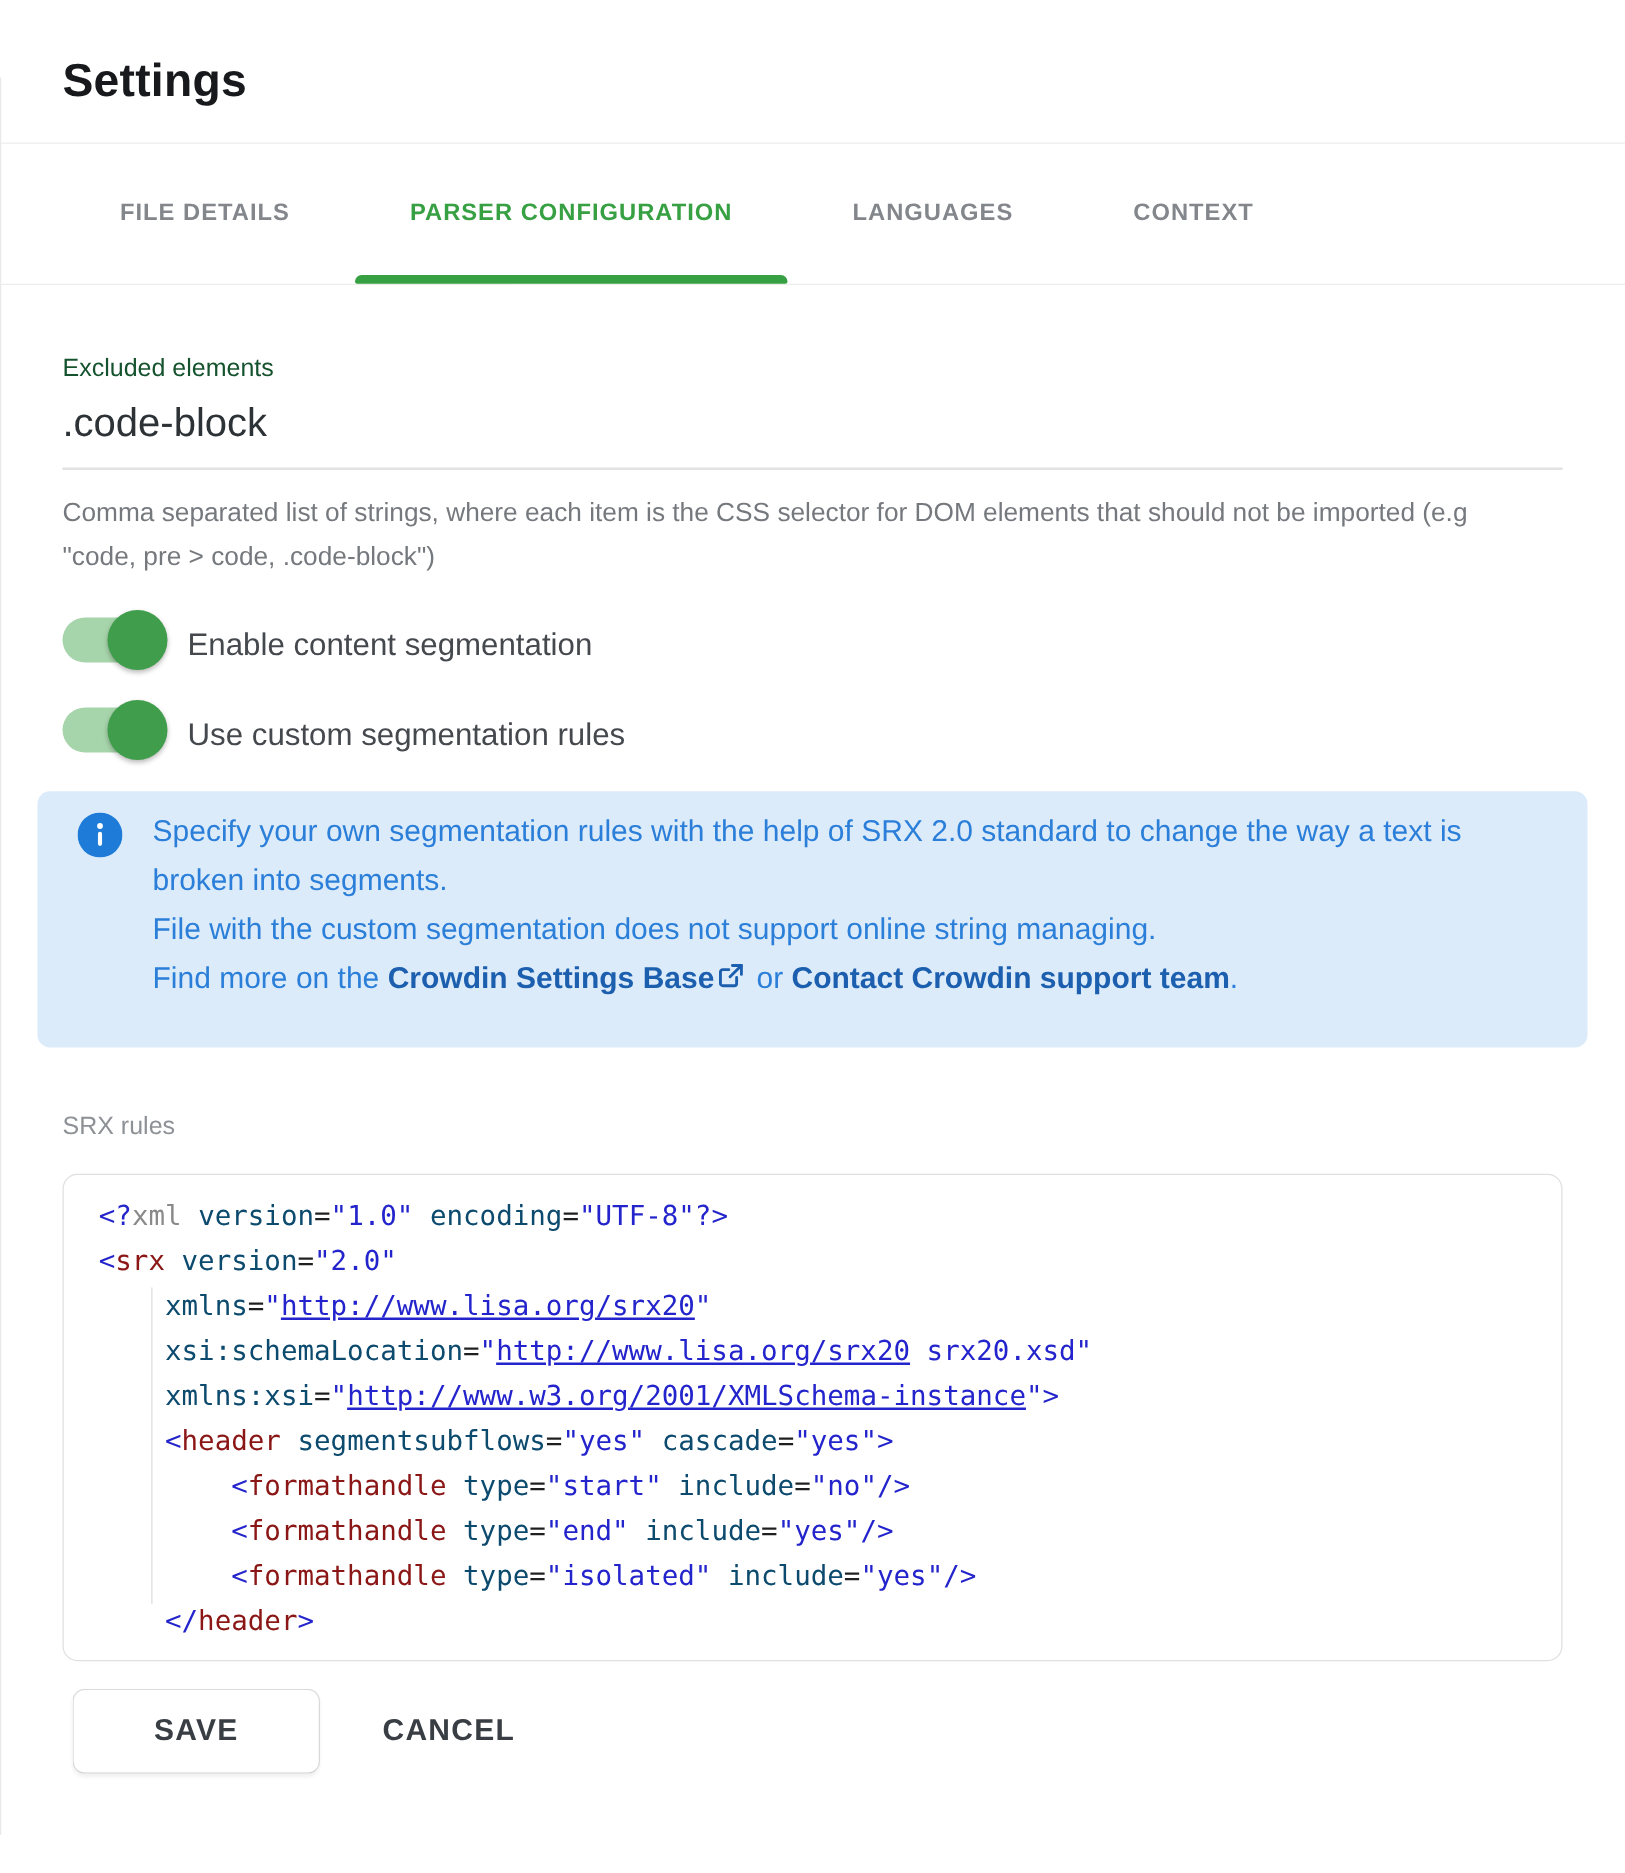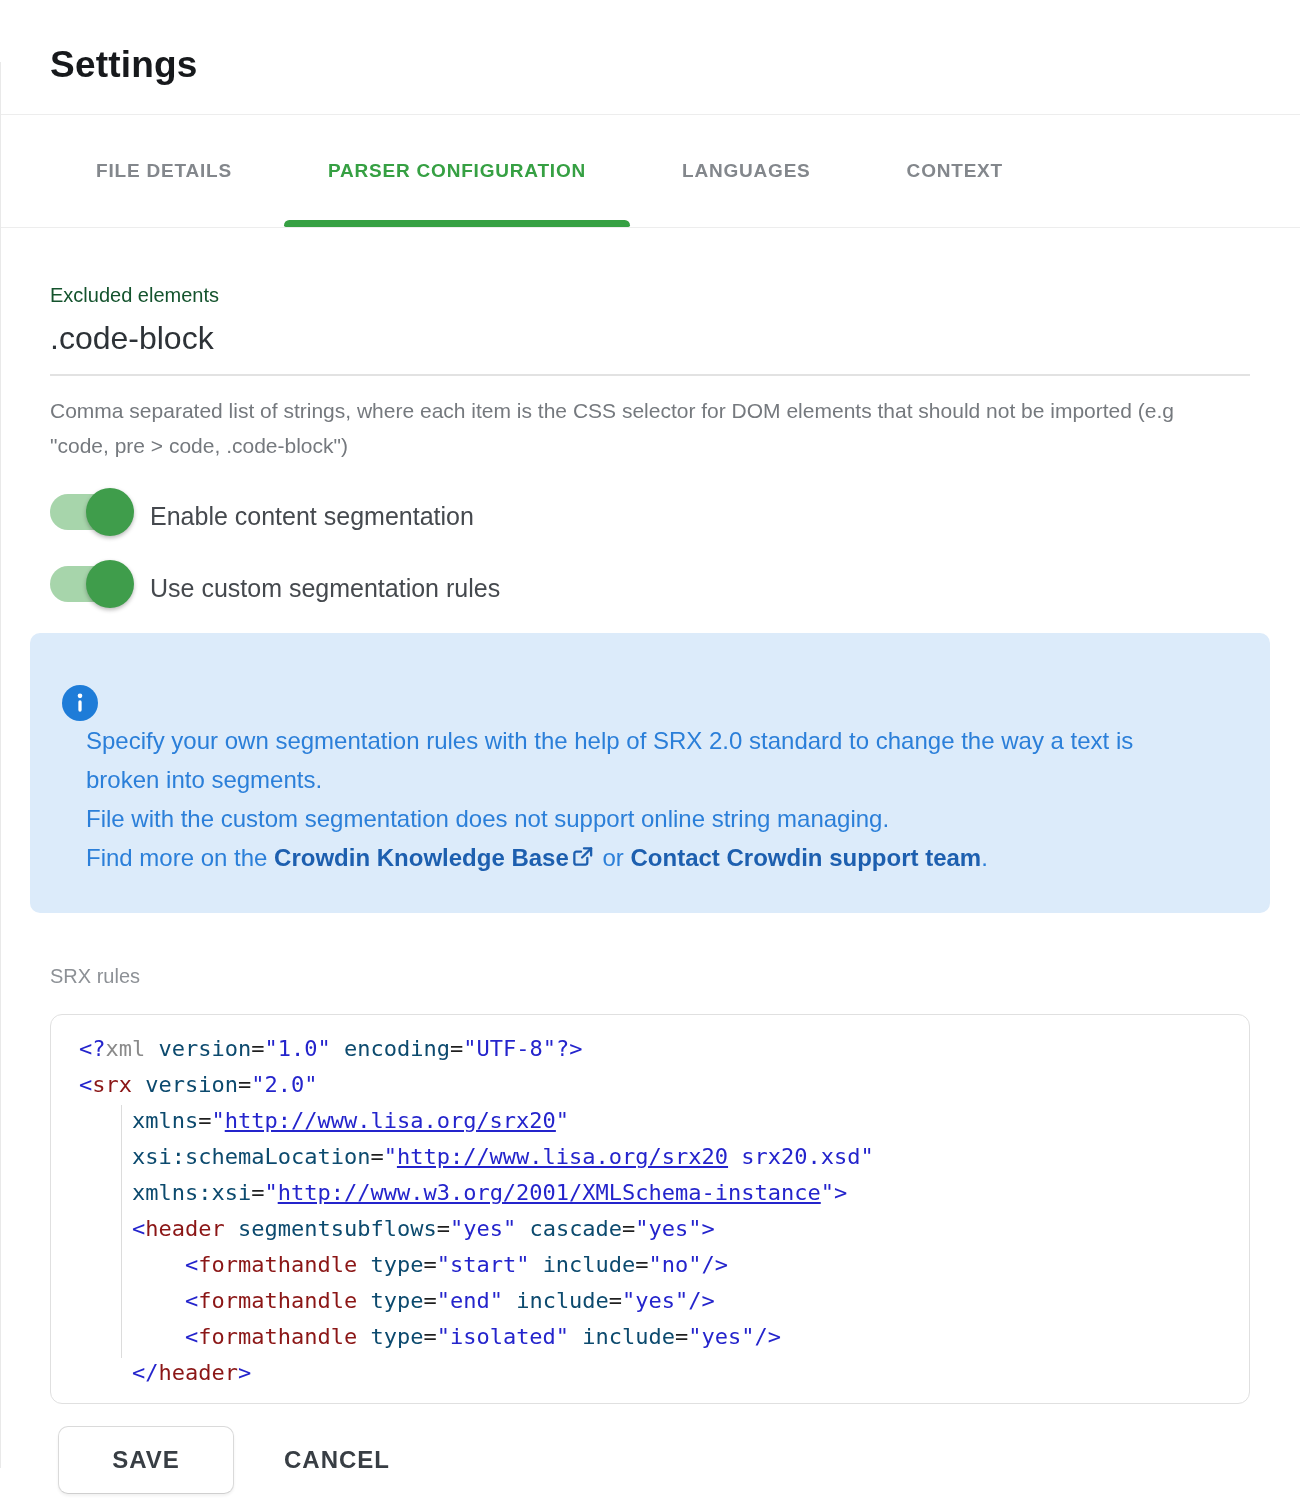--- a/index.html
+++ b/index.html
@@ -29,21 +29,21 @@
 
   .toggle-row { display:flex; align-items:flex-end; margin-top:34px; }
   .toggle-row.first { margin-top:30px; }
   .switch { position:relative; width:78px; height:38px; flex:0 0 78px; cursor:pointer; }
   .switch .track { position:absolute; left:0; top:1px; width:76px; height:36px; border-radius:19px; background:#a7d5ab; }
   .switch .thumb { position:absolute; right:-6px; top:-5px; width:48px; height:48px; border-radius:50%;
                    background:#3f9d4b; box-shadow:0 2px 4px rgba(0,0,0,.28); }
   .toggle-label { margin-left:22px; font-size:25px; color:#45494e; }
 
   
-  .info { margin:30px -20px 0 -20px; background:#dcebfa; border-radius:10px; padding:48px 40px 36px 32px; display:flex;flex-direction:column; }
+  .info { margin:30px -20px 0 -20px; background:#dcebfa; border-radius:10px; padding:13px 40px 36px 32px; display:flex; }
   .info-icon { flex:0 0 36px; width:36px; height:36px; margin-top:4px; }
   .info-body { margin-left:24px; max-width:1065px; font-size:24px; line-height:39px; color:#2b7fd9; }
   .info-body p { margin:0; }
   .info-link { font-weight:700; color:#1d5faf; text-decoration:none; cursor:pointer; }
   .ext-icon { display:inline-block; width:23px; height:23px; vertical-align:-2px; margin:0 2px; }
 
   .srx-label { margin-top:52px; font-size:20px; color:#8d9196; }
 
   
   .code-box { position:relative; margin-top:26px; border:1.5px solid #e0e0e0; border-radius:12px;
@@ -56,21 +56,21 @@
   .tk-tag { color:#8b1616; }
   .tk-attr{ color:#0c4a6e; }
   .tk-val { color:#2424cc; }
   .tk-url { color:#2424cc; text-decoration:underline; }
   .indent-guide { position:absolute; left:70px; top:90px; height:253px; width:1px; background:#dcdcdc; }
 
   
   .actions { display:flex; align-items:center; margin-top:22px; }
   .btn { font-family:"Liberation Sans",sans-serif; font-size:24px; font-weight:600; letter-spacing:1px;
          color:#383e44; background:#fff; cursor:pointer; }
-  .btn.outlined { width:176px; height:68px; margin-left:8px; border:1px solid #dadada; border-bottom-color:#cfcfcf;
+  .btn.outlined { width:198px; height:68px; margin-left:8px; border:1px solid #dadada; border-bottom-color:#cfcfcf;
                   border-radius:10px; box-shadow:0 2px 3px rgba(0,0,0,.06); }
   .btn.text { border:none; margin-left:34px; padding:10px 16px; }
 </style>
 </head>
 <body style="--accent: #36a043;">
 
 <div class="left-edge"></div>
 
 <div class="hdr">
   <h1>Settings</h1>
@@ -119,21 +119,21 @@
 
   <div class="info">
     <svg class="info-icon" viewBox="0 0 24 24">
       <circle cx="12" cy="12" r="12" fill="#1e7cd8"></circle>
       <circle cx="12" cy="7.2" r="1.55" fill="#ffffff"></circle>
       <rect x="10.9" y="10.2" width="2.2" height="7.6" rx="1.1" fill="#ffffff"></rect>
     </svg>
     <div class="info-body">
       <p>Specify your own segmentation rules with the help of SRX 2.0 standard to change the way a text is broken into segments.</p>
       <p>File with the custom segmentation does not support online string managing.</p>
-      <p><span>Find more on the </span><a class="info-link">Crowdin Knowledge Base</a><svg class="ext-icon" viewBox="0 0 24 24" fill="none" stroke="#1d5faf" stroke-width="2.4" stroke-linecap="round" stroke-linejoin="round">
+      <p><span>Find more on the </span><a class="info-link">Crowdin Settings Base</a><svg class="ext-icon" viewBox="0 0 24 24" fill="none" stroke="#1d5faf" stroke-width="2.4" stroke-linecap="round" stroke-linejoin="round">
             <path d="M17 13.5v5a2 2 0 0 1-2 2H5.5a2 2 0 0 1-2-2V9a2 2 0 0 1 2-2h5"></path>
             <path d="M13.5 3.5H21v7.5"></path>
             <path d="M21 3.5 11.5 13"></path>
           </svg><span> or </span><a class="info-link">Contact Crowdin support team</a><span>.</span></p>
     </div>
   </div>
 
   <div class="srx-label">SRX rules</div>
 
   <div class="code-box">

